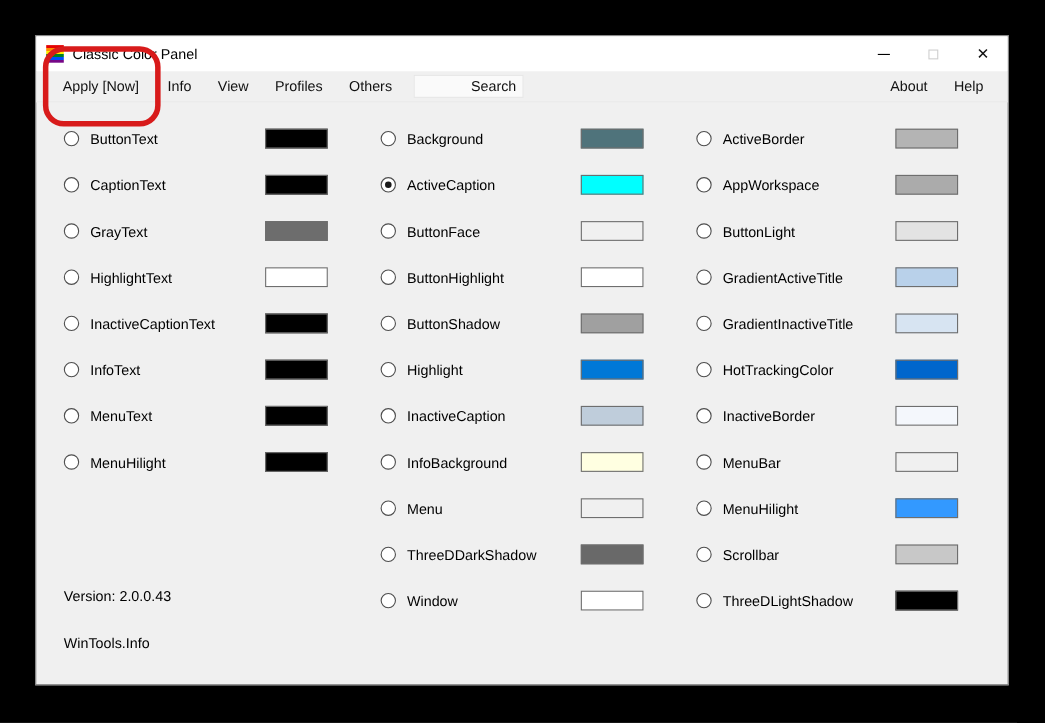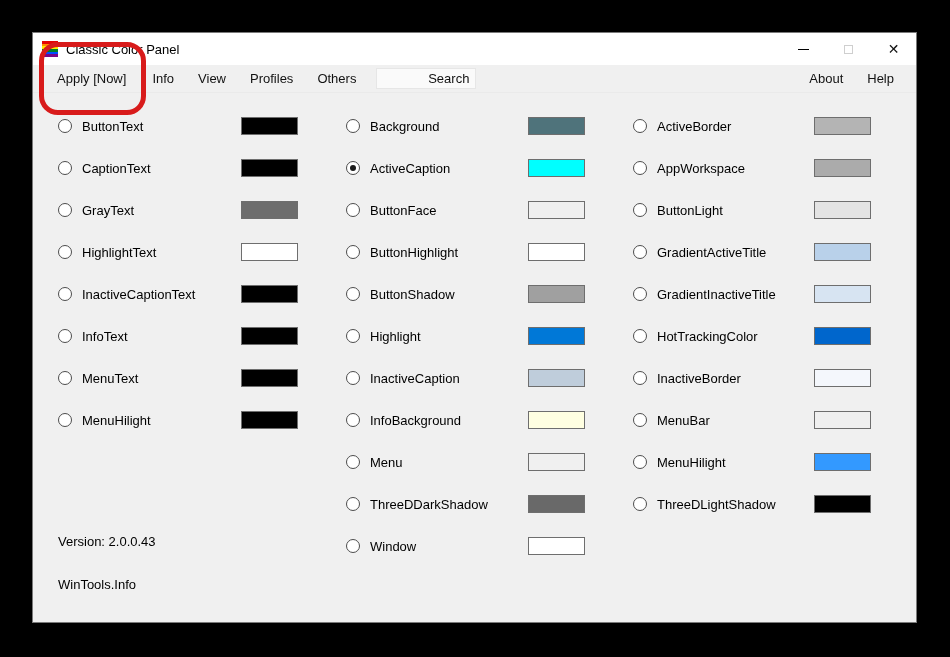--- a/index.html
+++ b/index.html
@@ -244,20 +244,25 @@
     <span class="color-label">MenuBar</span>
     <span class="swatch" style="background: rgb(240, 240, 240);"></span>
   </div>
       <div class="color-row">
     <span class="radio"></span>
     <span class="color-label">MenuHilight</span>
     <span class="swatch" style="background: rgb(51, 153, 255);"></span>
   </div>
       <div class="color-row">
     <span class="radio"></span>
+    <span class="color-label">Scrollbar</span>
+    <span class="swatch" style="background: rgb(200, 200, 200);"></span>
+  </div>
+      <div class="color-row">
+    <span class="radio"></span>
     <span class="color-label">ThreeDLightShadow</span>
     <span class="swatch" style="background: rgb(0, 0, 0);"></span>
   </div>
     </div>
 
   <div class="footer-text footer-version">Version: 2.0.0.43</div>
   <div class="footer-text footer-site">WinTools.Info</div>
 
 </div>
 

